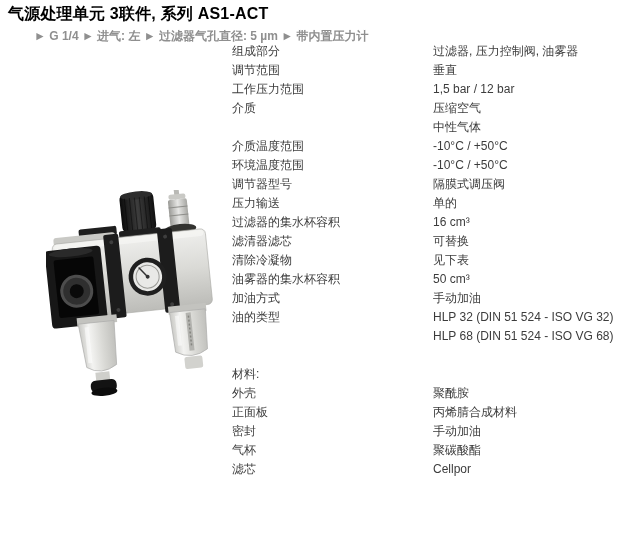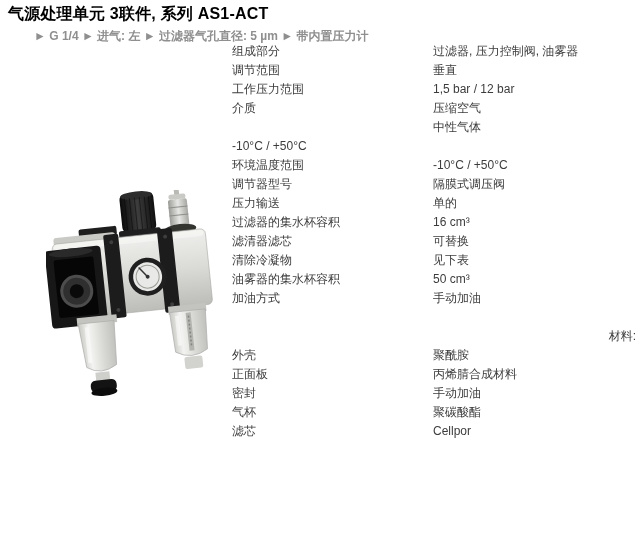--- a/index.html
+++ b/index.html
@@ -23,21 +23,21 @@
   }
   .spec-table{
     position:absolute;left:232px;top:42px;width:404px;
     font-size:12px;line-height:19px;
   }
   .row{display:flex;align-items:flex-start;}
   .cell{white-space:nowrap;}
   .cell.label{width:201px;flex:none;}
   .cell.value{flex:1;}
   .spacer{height:19px;}
-  .section-header{line-height:19px;text-align:right;}
+  .section-header{line-height:19px;}
 </style>
 </head>
 <body>
 
 <div class="page-title">气源处理单元 3联件, 系列 AS1-ACT</div>
 <div class="page-subtitle">► G 1/4 ► 进气: 左 ► 过滤器气孔直径: 5 µm ► 带内置压力计</div>
 
 <div class="product-photo">
   <svg viewBox="0 0 178 215" width="178" height="215" xmlns="http://www.w3.org/2000/svg">
     <defs>
@@ -142,20 +142,21 @@
     <div class="cell value">1,5 bar / 12 bar</div>
   </div>
   <div class="row">
     <div class="cell label">介质</div>
     <div class="cell value">
       <div>压缩空气</div>
       <div>中性气体</div>
     </div>
   </div>
   <div class="row">
+    <div class="cell label">介质温度范围</div>
     <div class="cell value">-10°C / +50°C</div>
   </div>
   <div class="row">
     <div class="cell label">环境温度范围</div>
     <div class="cell value">-10°C / +50°C</div>
   </div>
   <div class="row">
     <div class="cell label">调节器型号</div>
     <div class="cell value">隔膜式调压阀</div>
   </div>
@@ -176,20 +177,27 @@
     <div class="cell value">见下表</div>
   </div>
   <div class="row">
     <div class="cell label">油雾器的集水杯容积</div>
     <div class="cell value">50 cm³</div>
   </div>
   <div class="row">
     <div class="cell label">加油方式</div>
     <div class="cell value">手动加油</div>
   </div>
+  <div class="row">
+    <div class="cell label">油的类型</div>
+    <div class="cell value">
+      <div>HLP 32 (DIN 51 524 - ISO VG 32)</div>
+      <div>HLP 68 (DIN 51 524 - ISO VG 68)</div>
+    </div>
+  </div>
 
   <div class="spacer"></div>
 
   <div class="section-header">材料:</div>
 
   <div class="row">
     <div class="cell label">外壳</div>
     <div class="cell value">聚酰胺</div>
   </div>
   <div class="row">

